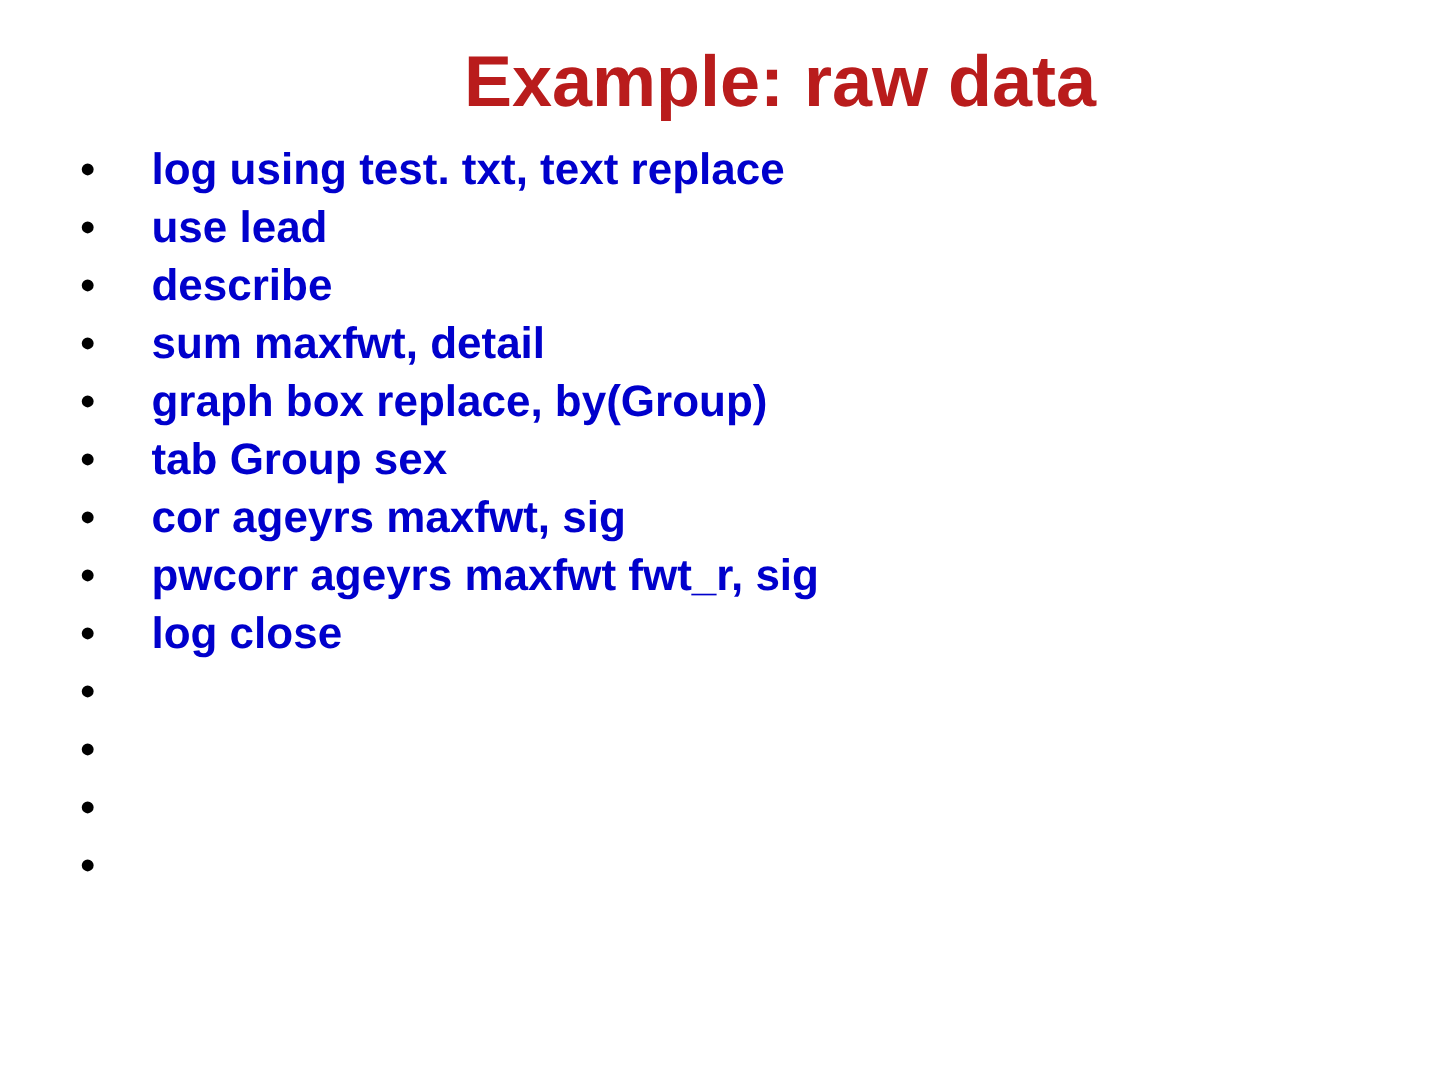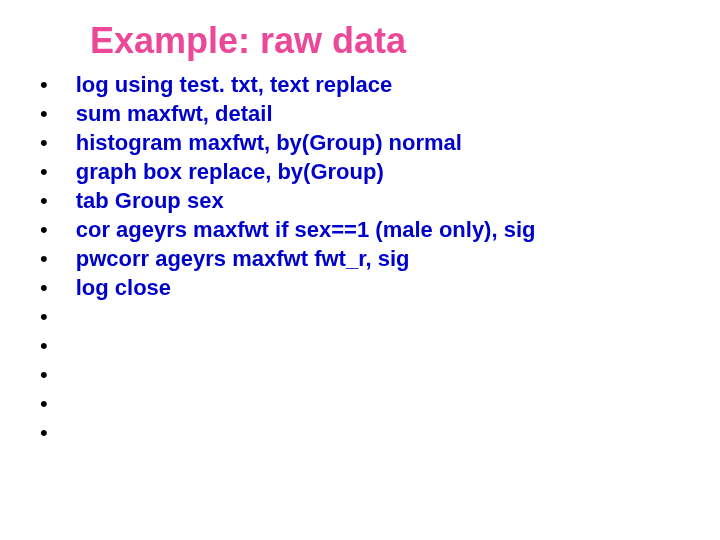--- a/index.html
+++ b/index.html
@@ -9,24 +9,24 @@
     }
     body {
       width: 720px;
       height: 540px;
       background: #ffffff;
       font-family: "Comic Sans MS", cursive, sans-serif;
       padding: 20px 30px;
       overflow: hidden;
     }
     .title {
-      text-align: left;
+      text-align: center;
       font-size: 36px;
       font-weight: bold;
-      color: #ec4899;
+      color: #b91c1c;
       margin-bottom: 8px;
       margin-left: 60px;
     }
     .content {
       display: flex;
       align-items: flex-start;
     }
     .bullets {
       display: flex;
       flex-direction: column;
@@ -66,21 +66,22 @@
     <span class="bullet">•</span>
     <span class="bullet">•</span>
     <span class="bullet">•</span>
     <span class="bullet">•</span>
     <span class="bullet">•</span>
     <span class="bullet">•</span>
     <span class="bullet">•</span>
   </div>
   <div class="items">
     <span class="item">log using test. txt, text replace</span>
+    <span class="item">use lead</span>
+    <span class="item">describe</span>
     <span class="item">sum maxfwt, detail</span>
-    <span class="item">histogram maxfwt, by(Group) normal</span>
     <span class="item">graph box replace, by(Group)</span>
     <span class="item">tab Group sex</span>
-    <span class="item">cor ageyrs maxfwt if sex==1 (male only), sig</span>
+    <span class="item">cor ageyrs maxfwt, sig</span>
     <span class="item">pwcorr ageyrs maxfwt fwt_r, sig</span>
     <span class="item">log close</span>
   </div>
 </div>
 
 </body></html>

